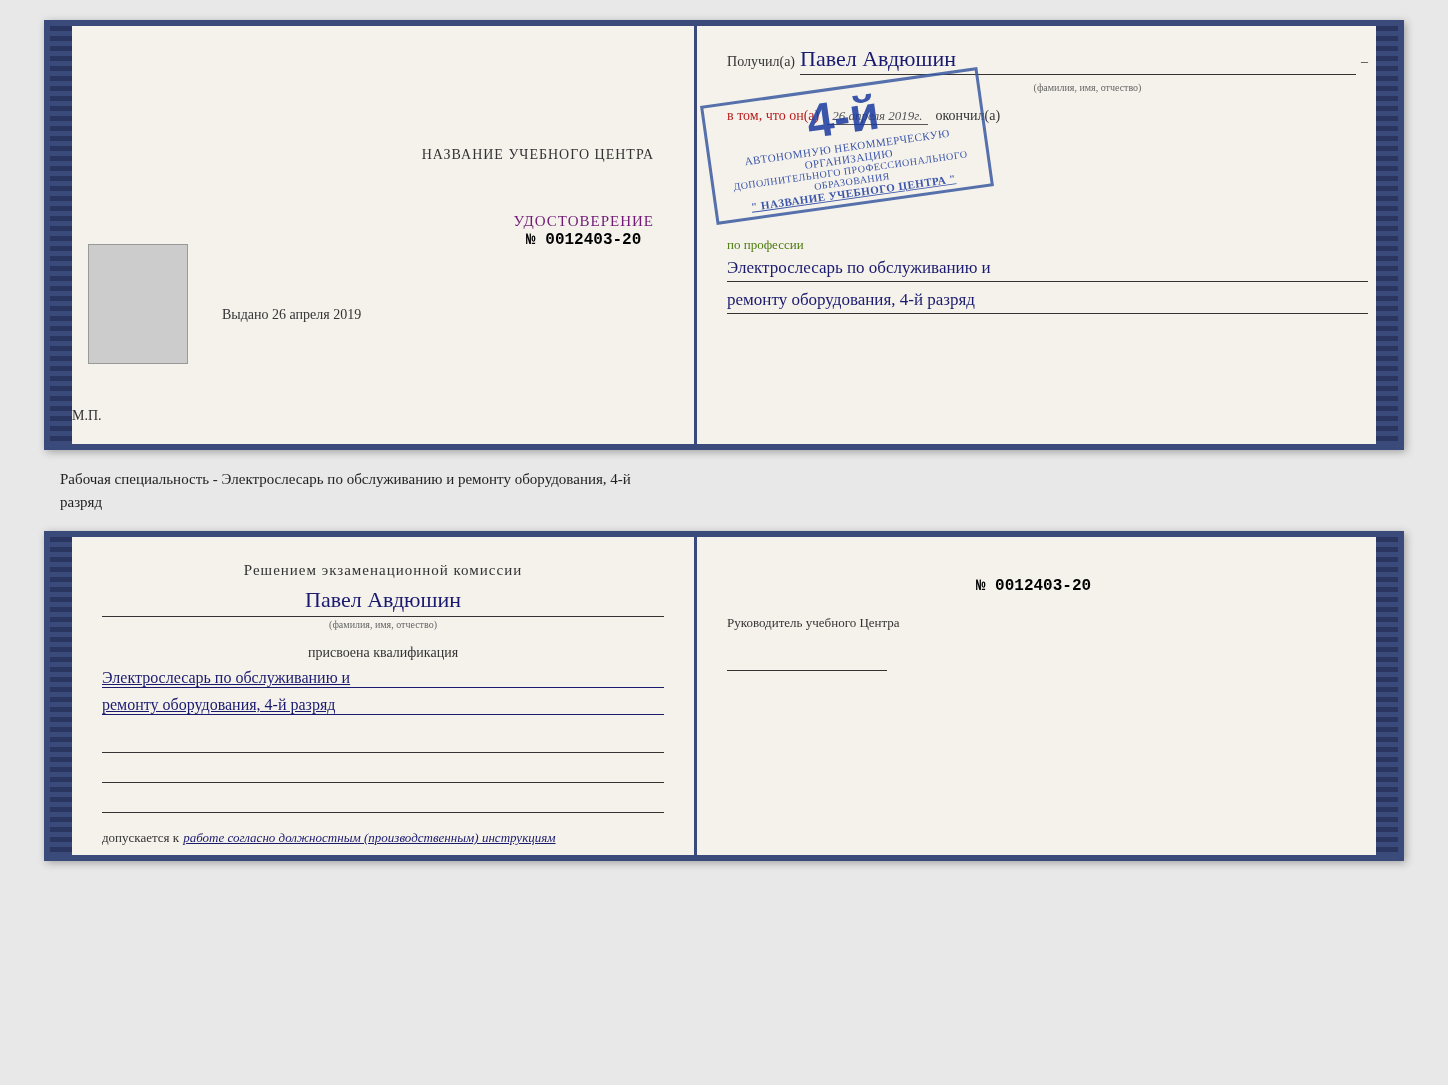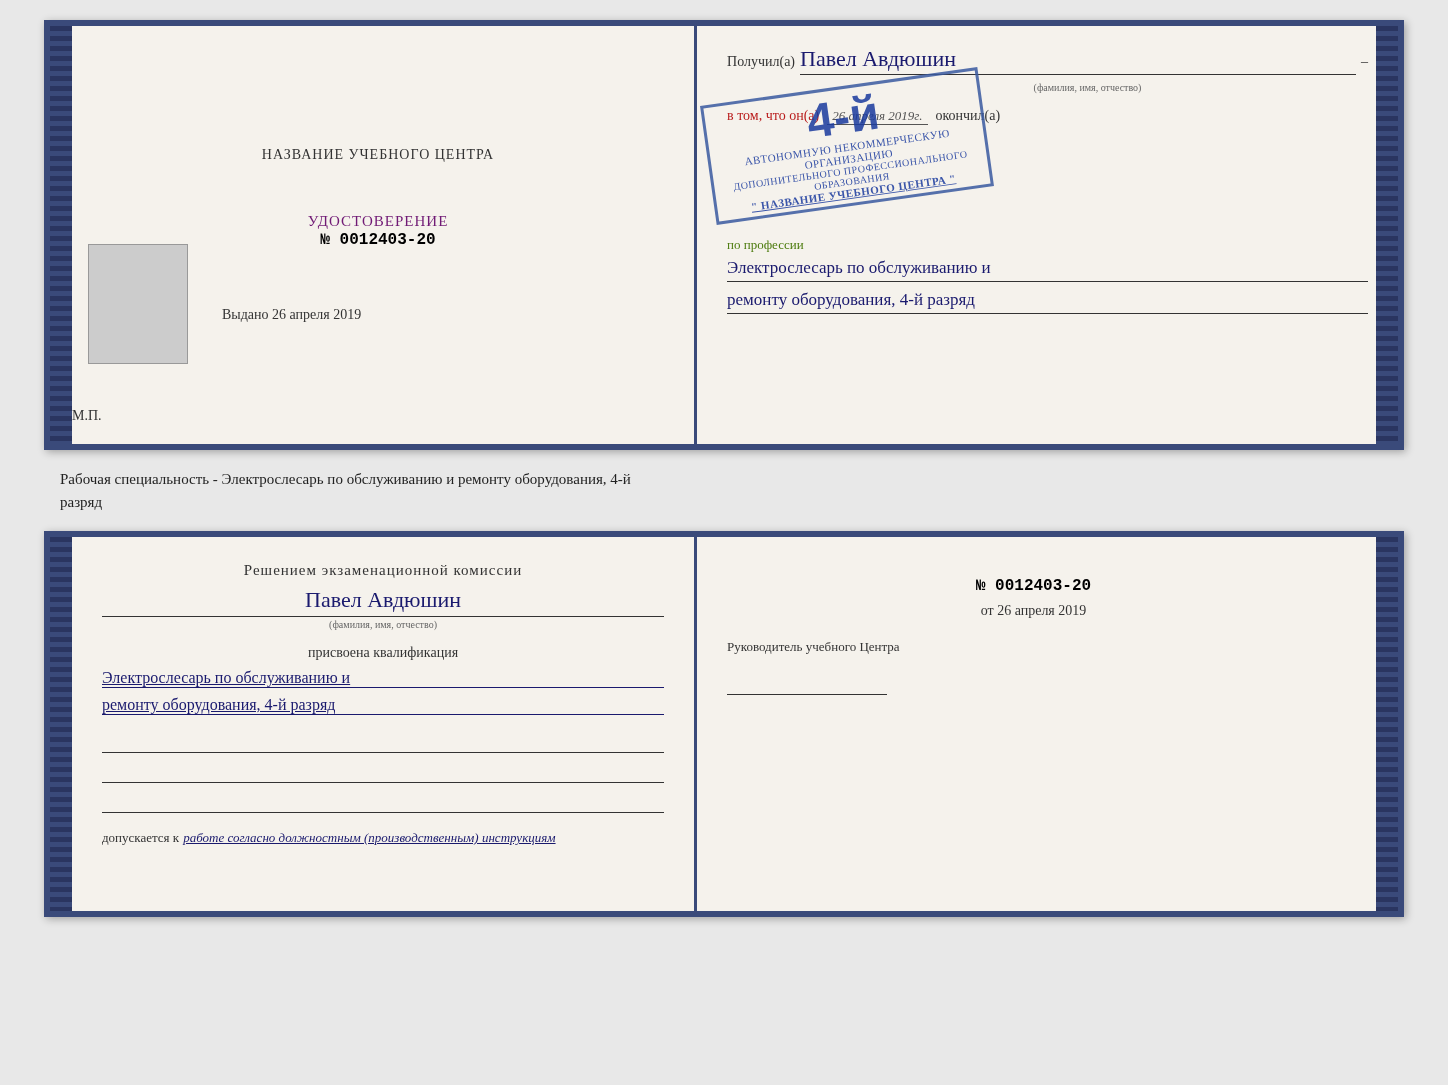--- a/index.html
+++ b/index.html
@@ -41,21 +41,21 @@
       width: 52%;
       padding: 20px 30px 20px 30px;
       display: flex;
       flex-direction: column;
       position: relative;
     }
 
     .left-content {
       display: flex;
       flex-direction: column;
-      align-items: center;
+      align-items: flex-end;
       gap: 20px;
       width: 100%;
       padding-left: 22px;
       padding-right: 10px;
     }
 
     .учебный-центр-title {
       font-size: 14px;
       letter-spacing: 1px;
       text-align: center;
@@ -254,21 +254,21 @@
       font-size: 15px;
       color: #222;
       align-self: flex-start;
       padding-left: 40px;
       line-height: 1.5;
     }
 
     
     .document-bottom {
       width: 1360px;
-      height: 386px;
+      height: 330px;
       background: #f5f2ec;
       border: 6px solid #3a4a7a;
       display: flex;
       position: relative;
       box-shadow: 2px 2px 8px rgba(0,0,0,0.3);
     }
 
     .doc-bottom-left {
       width: 48%;
       border-right: 3px solid #3a4a7a;
@@ -522,24 +522,20 @@
         <span class="dopusk-handwritten">работе согласно должностным (производственным) инструкциям</span>
       </div>
     </div>
   </div>
 
   <div class="doc-bottom-right">
     <div style="padding-right: 28px;">
 
       <span class="protocol-number">№  0012403-20</span>
 
-      <span class="ot-date">
-        <span>от</span>
-        <span>26 апреля 2019</span>
-      </span>
 
 
       <div class="rukovoditel-block">
         <span class="ruk-label">Руководитель учебного Центра</span>
         <div class="sig-line"></div>
       </div>
     </div>
   </div>
 </div>
 

